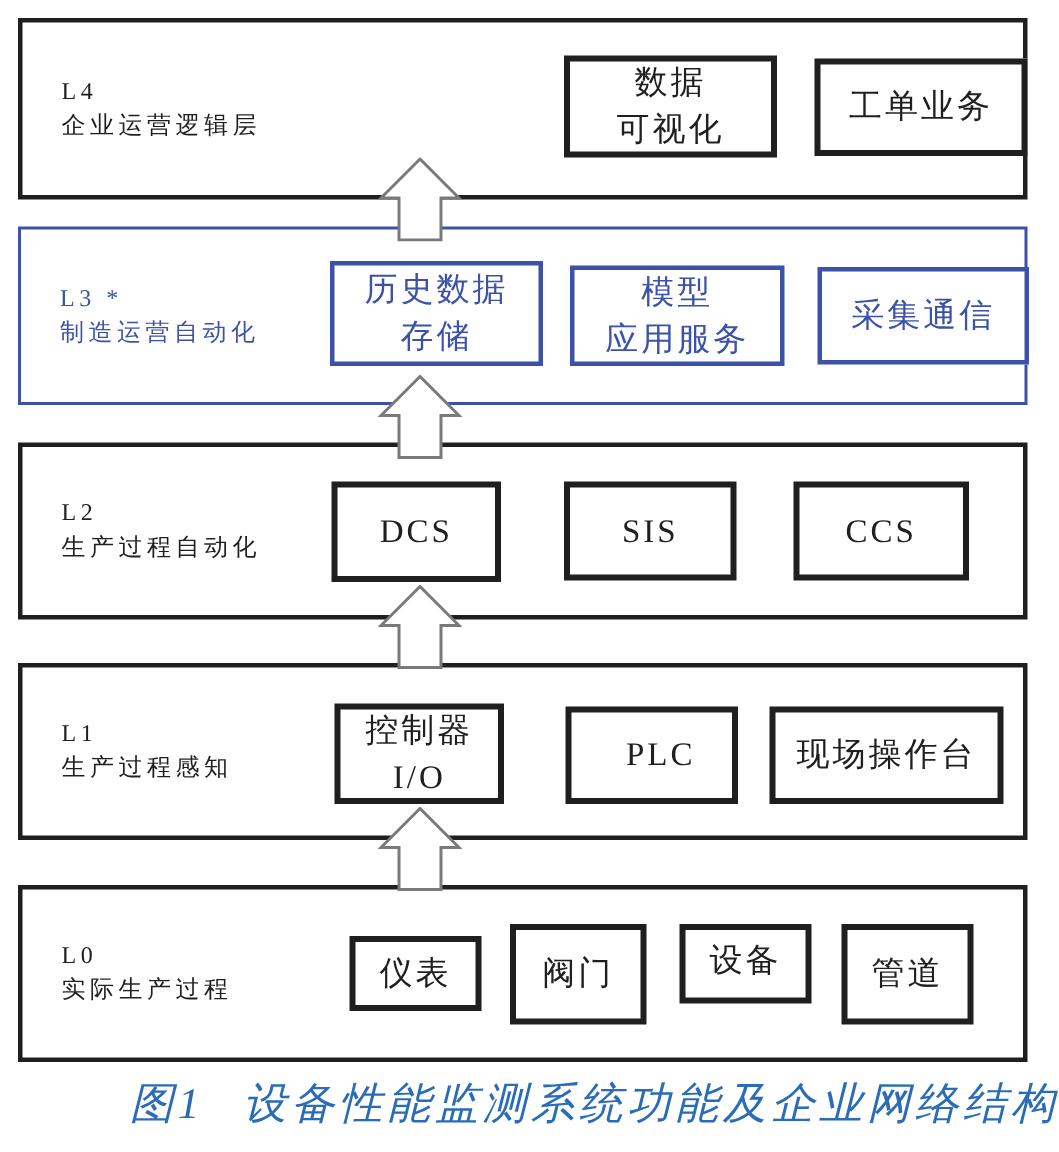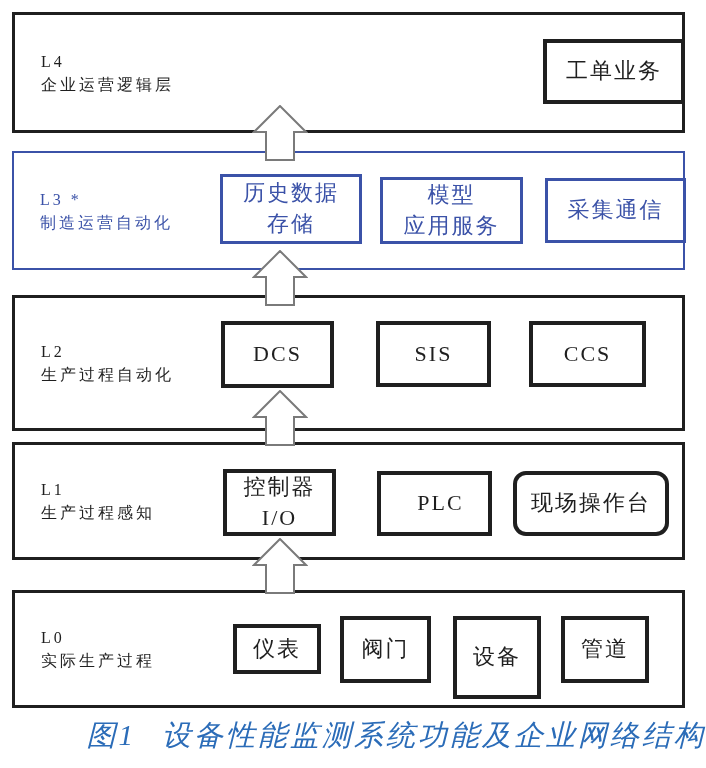--- a/index.html
+++ b/index.html
@@ -76,20 +76,24 @@
 </head>
 <body>
 
 <div id="canvas">
 
   <div class="layer" style="top:12px;height:121px;">
     <div class="layer-label">
       <span>L4</span>
       <span>企业运营逻辑层</span>
     </div>
+    <div class="lbox" style="left:361px;top:22px;width:142px;height:68px;">
+      <span class="box-label">数据
+可视化</span>
+    </div>
     <div class="lbox" style="left:528px;top:24px;width:142px;height:65px;">
       <span class="box-label">工单业务</span>
     </div>
   </div>
 
   <div class="layer blue" style="top:151px;height:119px;">
     <div class="layer-label">
       <span>L3 *</span>
       <span>制造运营自动化</span>
     </div>
@@ -99,21 +103,21 @@
     </div>
     <div class="lbox" style="left:366px;top:24px;width:143px;height:67px;">
       <span class="box-label">模型
 应用服务</span>
     </div>
     <div class="lbox" style="left:531px;top:25px;width:141px;height:65px;">
       <span class="box-label">采集通信</span>
     </div>
   </div>
 
-  <div class="layer" style="top:295px;height:136px;">
+  <div class="layer" style="top:295px;height:118px;">
     <div class="layer-label">
       <span>L2</span>
       <span>生产过程自动化</span>
     </div>
     <div class="lbox" style="left:206px;top:23px;width:113px;height:67px;">
       <span class="box-label">DCS</span>
     </div>
     <div class="lbox" style="left:361px;top:23px;width:115px;height:66px;">
       <span class="box-label">SIS</span>
     </div>
@@ -127,37 +131,37 @@
       <span>L1</span>
       <span>生产过程感知</span>
     </div>
     <div class="lbox" style="left:208px;top:24px;width:113px;height:67px;">
       <span class="box-label">控制器
 I/O</span>
     </div>
     <div class="lbox" style="left:362px;top:26px;width:115px;height:65px;padding-left:12px;">
       <span class="box-label">PLC</span>
     </div>
-    <div class="lbox" style="left:498px;top:26px;width:156px;height:65px;border-radius:13px;">
+    <div class="lbox" style="left:498px;top:26px;width:156px;height:65px;">
       <span class="box-label">现场操作台</span>
     </div>
   </div>
 
   <div class="layer" style="top:590px;height:118px;">
     <div class="layer-label">
       <span>L0</span>
       <span>实际生产过程</span>
     </div>
     <div class="lbox" style="left:218px;top:31px;width:88px;height:50px;">
       <span class="box-label">仪表</span>
     </div>
     <div class="lbox" style="left:325px;top:23px;width:91px;height:67px;">
       <span class="box-label">阀门</span>
     </div>
-    <div class="lbox" style="left:438px;top:23px;width:88px;height:83px;">
+    <div class="lbox" style="left:438px;top:23px;width:88px;height:53px;font-family:Liberation Mono, monospace;">
       <span class="box-label">设备</span>
     </div>
     <div class="lbox" style="left:546px;top:23px;width:88px;height:67px;">
       <span class="box-label">管道</span>
     </div>
   </div>
 
   <svg class="up-arrow" style="top:105px;" viewBox="0 0 56 56">
     <polygon points="28,1 2,27 14,27 14,55 42,55 42,27 54,27" fill="#ffffff" stroke="#7a7a7a" stroke-width="2"></polygon>
   </svg>

